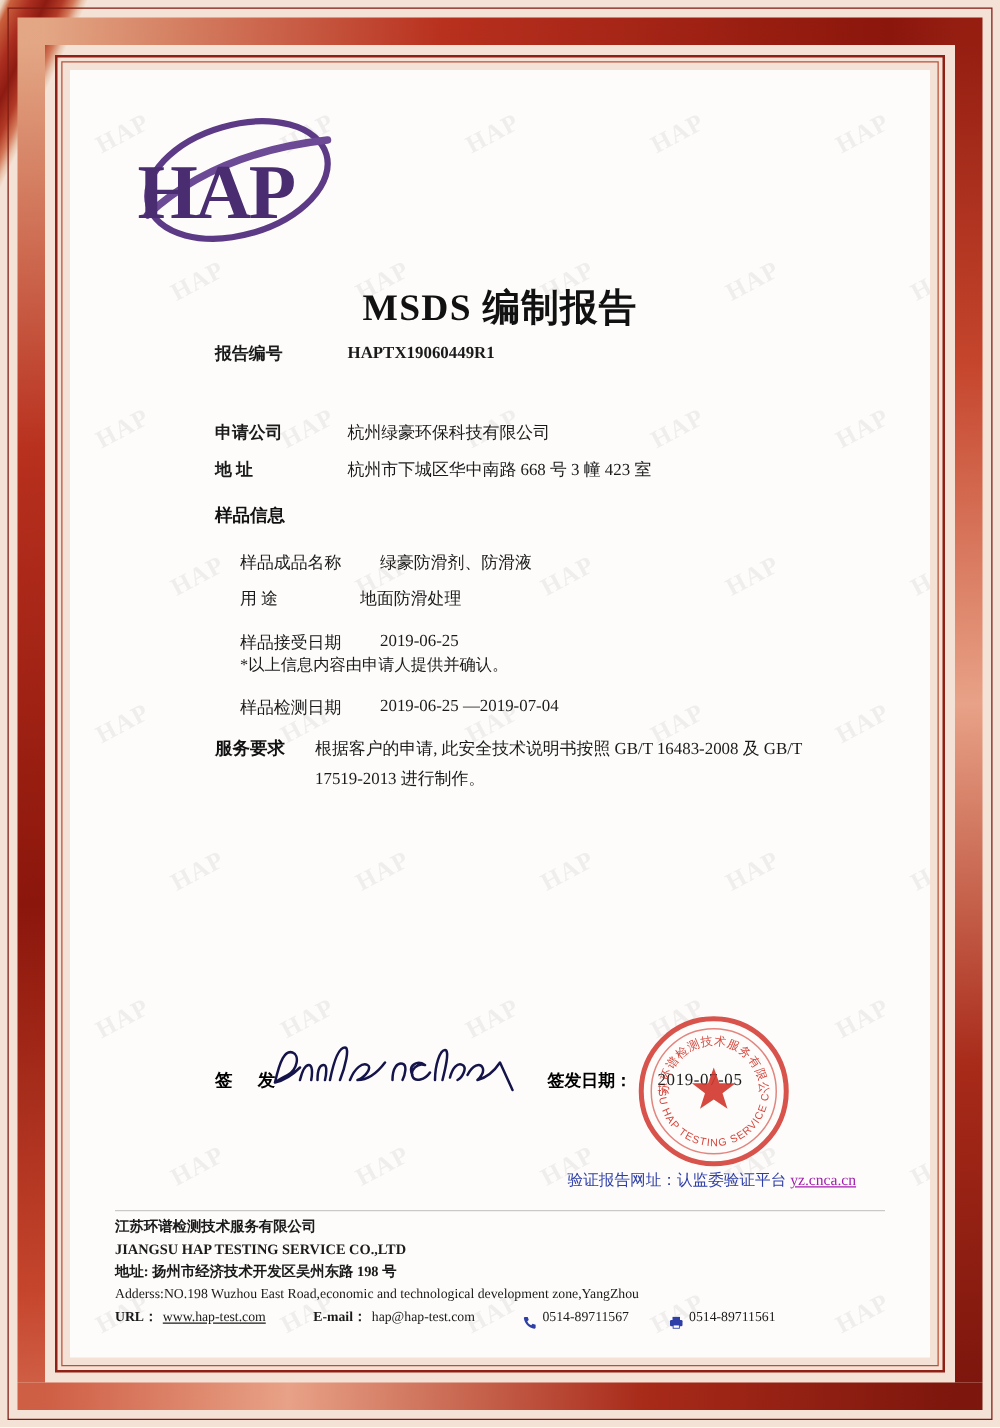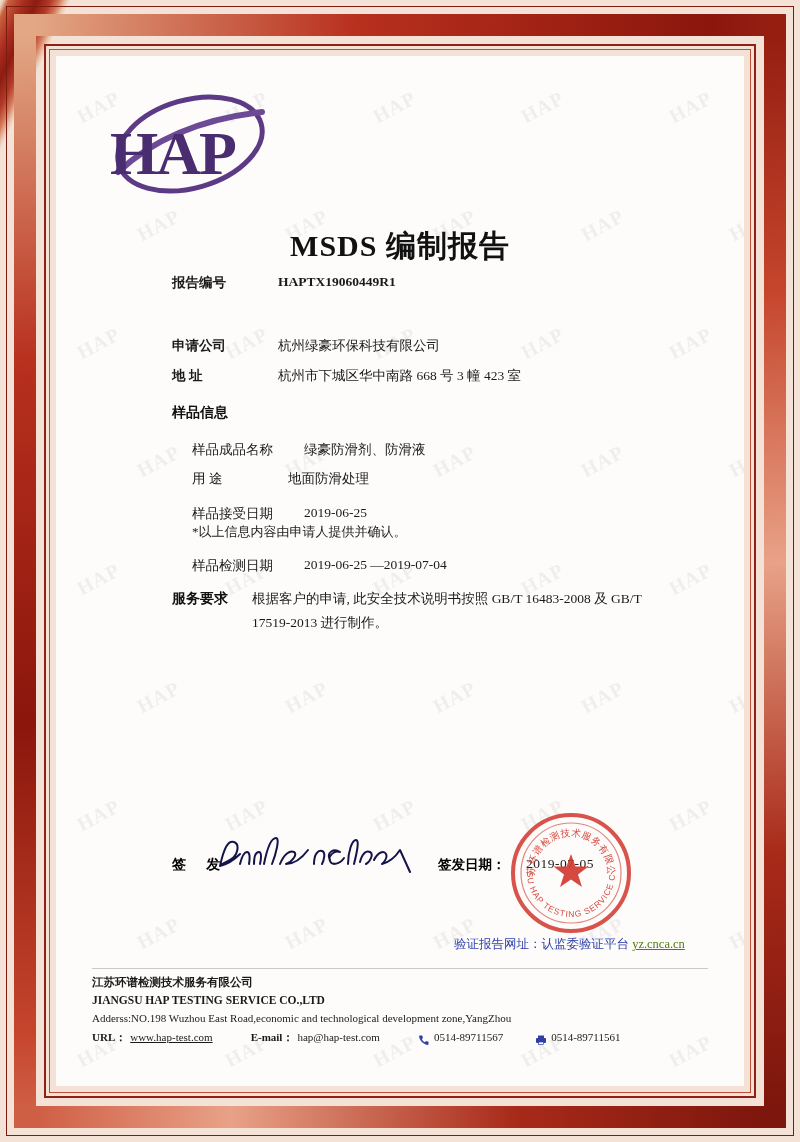--- a/index.html
+++ b/index.html
@@ -199,21 +199,21 @@
   }
 
   
   .verify {
     position: absolute;
     left: 398px;
     top: 880px;
     font-size: 12.5px;
     color: #2f3fa8;
   }
-  .verify .url { color: #4d7c0f; text-decoration: underline; }
+  .verify .url { color: #a21caf; text-decoration: underline; }
 
   
   .footer-rule {
     position: absolute;
     left: 36px;
     right: 36px;
     top: 912px;
     border-top: 1px solid #c9c9c9;
   }
   .footer {
@@ -380,20 +380,24 @@
 
       <div class="verify">
         <span>验证报告网址：认监委验证平台</span>
         <span class="url">yz.cnca.cn</span>
       </div>
 
       <div class="footer-rule"></div>
       <div class="footer">
         <div class="cn">江苏环谱检测技术服务有限公司</div>
         <div class="en-bold">JIANGSU HAP TESTING SERVICE CO.,LTD</div>
+        <div>
+          <span class="cn">地址:</span>
+          <span class="cn">扬州市经济技术开发区吴州东路 198 号</span>
+        </div>
         <div class="addr">Adderss:NO.198 Wuzhou East Road,economic and technological development zone,YangZhou</div>
         <div class="footer-contact">
           <span class="seg">
             <span class="k">URL：</span>
             <span class="url">www.hap-test.com</span>
           </span>
           <span style="width:26px;"></span>
           <span class="seg">
             <span class="k">E-mail：</span>
             <span>hap@hap-test.com</span>

